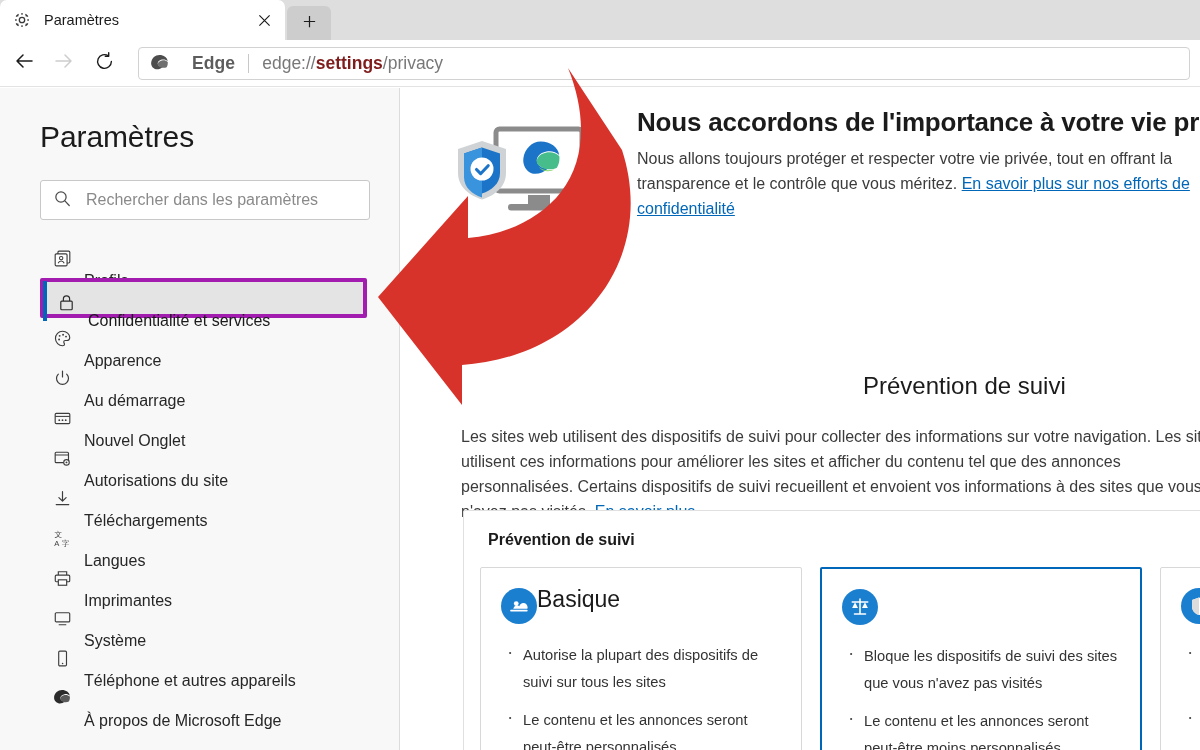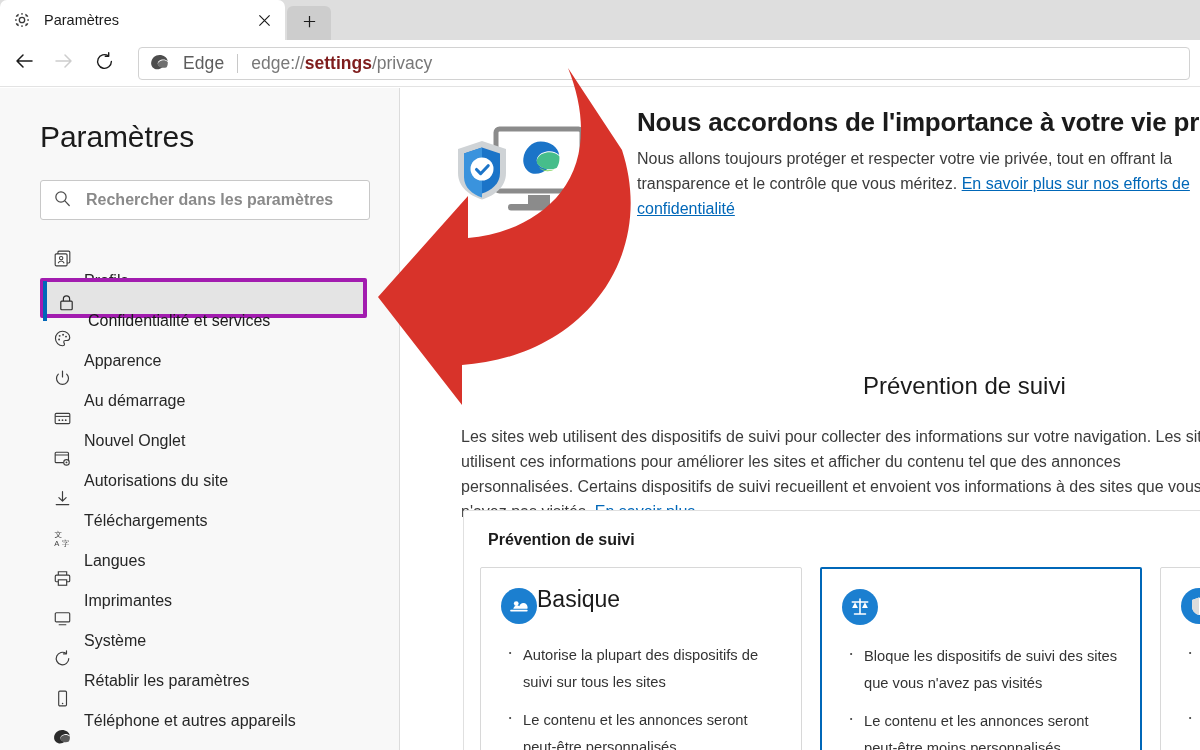--- a/index.html
+++ b/index.html
@@ -62,21 +62,21 @@
     margin: 0 10px 0 14px;
     background: #ffffff;
     border: 1px solid #d2d2d2;
     border-radius: 4px;
     display: flex; align-items: center;
     padding: 0 10px;
   }
   .omni-edge-logo { width: 21px; height: 21px; flex: 0 0 21px; }
   .omni-brand {
     font-size: 17.5px; color: #5d5d5d;
-    margin-left: 13px; letter-spacing: .1px;
+    margin-left: 22px; letter-spacing: .1px; font-weight: bold;
   }
   .omni-sep {
     width: 1px; height: 19px; background: #c8c8c8;
     margin: 0 13px;
   }
   .omni-url { font-size: 17.5px; color: #787878; white-space: nowrap; }
   .omni-url b { color: #7f1d1d; font-weight: 700; }
 
   
   .sidebar {
@@ -93,21 +93,20 @@
     letter-spacing: -.1px;
   }
   .sb-search {
     margin: 26px 0 0 40px;
     width: 330px; height: 40px;
     background: #ffffff;
     border: 1px solid #c8c8c8;
     border-radius: 3px;
     display: flex; align-items: center;
     padding: 0 12px;
-    font-weight: bold;
   }
   .sb-search-ph {
     font-size: 16px; color: #8a8a8a;
     margin-left: 14px;
   }
   .sb-list { margin-top: 18px; }
   .sb-item {
     position: relative;
     height: 40px;
     display: flex; align-items: center;
@@ -434,29 +433,20 @@
     <div class="sb-item">
       <span class="sb-ico">
         <svg viewBox="0 0 20 20" width="19" height="19">
           <rect x="2.4" y="4" width="15.2" height="9.6" rx="1.1" stroke="#3c3c3c" stroke-width="1.2" fill="none"></rect>
           <path d="M6.5 16.6h7" stroke="#3c3c3c" stroke-width="1.25" stroke-linecap="round"></path>
         </svg>
       </span>
       <span class="sb-label">Système</span>
     </div>
 
-    <div class="sb-item">
-      <span class="sb-ico">
-        <svg viewBox="0 0 20 20" width="19" height="19">
-          <path d="M16.6 10a6.6 6.6 0 1 1-2.7-5.3" stroke="#3c3c3c" stroke-width="1.25" fill="none" stroke-linecap="round"></path>
-          <path d="M14.2 1.9v3.2h-3.2" stroke="#3c3c3c" stroke-width="1.25" fill="none" stroke-linecap="round" stroke-linejoin="round"></path>
-        </svg>
-      </span>
-      <span class="sb-label">Rétablir les paramètres</span>
-    </div>
 
     <div class="sb-item">
       <span class="sb-ico">
         <svg viewBox="0 0 20 20" width="19" height="19">
           <rect x="6" y="2.2" width="8.2" height="15.6" rx="1.2" stroke="#3c3c3c" stroke-width="1.2" fill="none"></rect>
           <circle cx="10.1" cy="15.3" r=".8" fill="#3c3c3c"></circle>
         </svg>
       </span>
       <span class="sb-label">Téléphone et autres appareils</span>
     </div>

